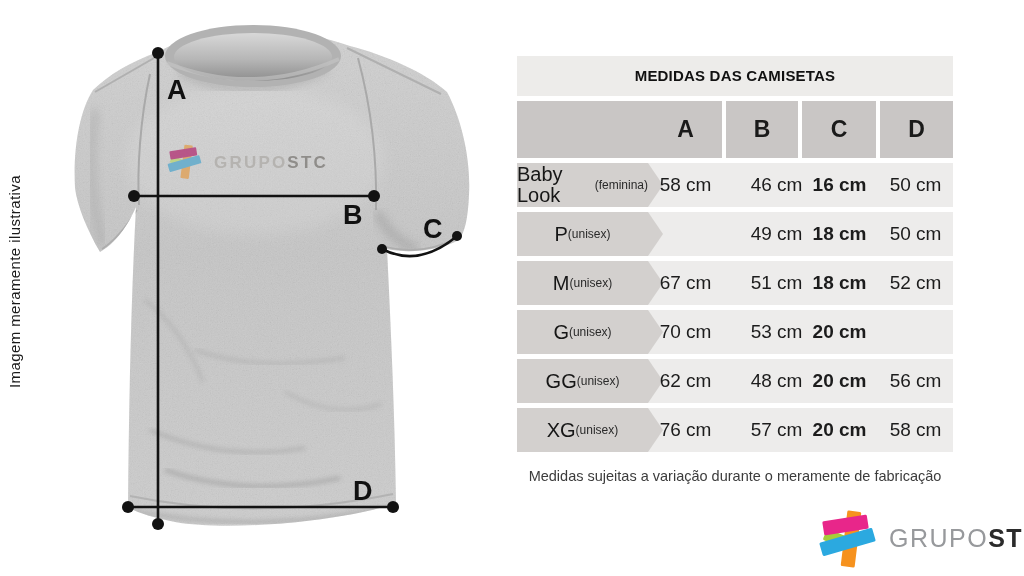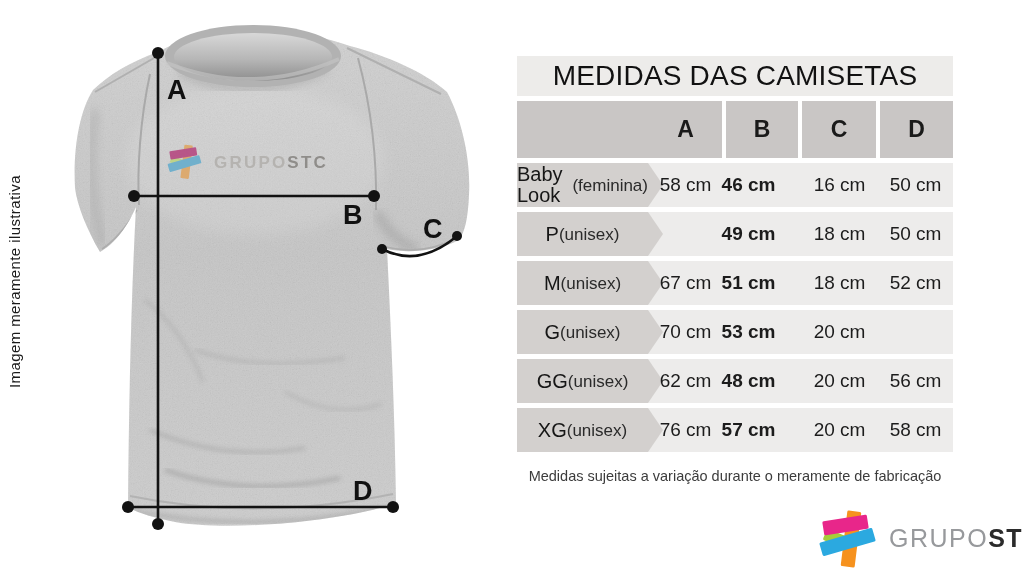--- a/index.html
+++ b/index.html
@@ -31,21 +31,21 @@
   .mark .bar{position:absolute;border-radius:1.5px;}
   .bar-orange{left:24px;top:5px;width:14px;height:56px;transform:rotate(7deg);z-index:2;}
   .bar-pink{left:3px;top:12px;width:45px;height:14px;transform:rotate(-9deg);z-index:3;}
   .bar-green{left:4px;top:27px;width:26px;height:12px;transform:rotate(22deg);z-index:1;}
   .bar-cyan{left:0px;top:29px;width:55px;height:14px;transform:rotate(-16deg);z-index:4;}
 
   
   .tbl{position:absolute;left:517px;top:56px;width:436px;}
   .tbl-title{
     height:40px;line-height:40px;background:#edecea;text-align:center;
-    font-size:28px;font-weight:normal;color:#111;letter-spacing:.2px;
+    font-size:15px;font-weight:bold;color:#111;letter-spacing:.2px;
   }
   .tbl-head{position:relative;height:57px;margin-top:5px;}
   .hblock{position:absolute;top:0;height:57px;background:#c9c6c5;}
   .hb-main{left:0;width:205px;}
   .hb-b{left:209px;width:72px;}
   .hb-c{left:285px;width:74px;}
   .hb-d{left:363px;width:73px;}
   .hletter{
     position:absolute;top:0;height:57px;line-height:57px;text-align:center;
     font-size:23px;font-weight:bold;color:#1a1a1a;width:100%;
@@ -53,28 +53,28 @@
   .hb-main .hletter{left:130px;width:77px;}
 
   .tbl-row{position:relative;height:44px;margin-top:5px;background:#edeceb;}
   .row-label{
     position:absolute;left:0;top:0;width:146px;height:100%;background:#d3d0ce;
     clip-path:polygon(0 0,calc(100% - 15px) 0,100% 50%,calc(100% - 15px) 100%,0 100%);
     display:flex;flex-direction:row;align-items:center;justify-content:center;
     padding-right:15px;box-sizing:border-box;
   }
   .row-size{font-size:20px;line-height:21px;color:#161616;}
-  .row-variant{font-size:17px;line-height:13px;color:#2a2a2a;text-align:center;}
+  .row-variant{font-size:12px;line-height:13px;color:#2a2a2a;text-align:center;}
   .cell{
     position:absolute;top:0;height:100%;display:flex;align-items:center;justify-content:center;
     font-size:19px;color:#1c1c1c;
   }
   .c-a{left:130px;width:77px;}
-  .c-b{left:193px;width:77px;font-weight:bold;}
-  .c-c{left:284px;width:77px;}
+  .c-b{left:221px;width:77px;}
+  .c-c{left:284px;width:77px;font-weight:bold;}
   .c-d{left:361px;width:75px;}
 
   .footnote{margin-top:16px;text-align:center;font-size:14.5px;color:#3c3c3c;}
 
   
   .footer-logo{position:absolute;left:820px;top:506px;display:flex;align-items:center;gap:13px;}
   .footer-text{font-size:25px;letter-spacing:1.5px;line-height:64px;white-space:nowrap;}
   .footer-text .t1{color:#97999c;font-weight:normal;}
   .footer-text .t2{color:#2b2b2b;font-weight:600;}
 </style>

